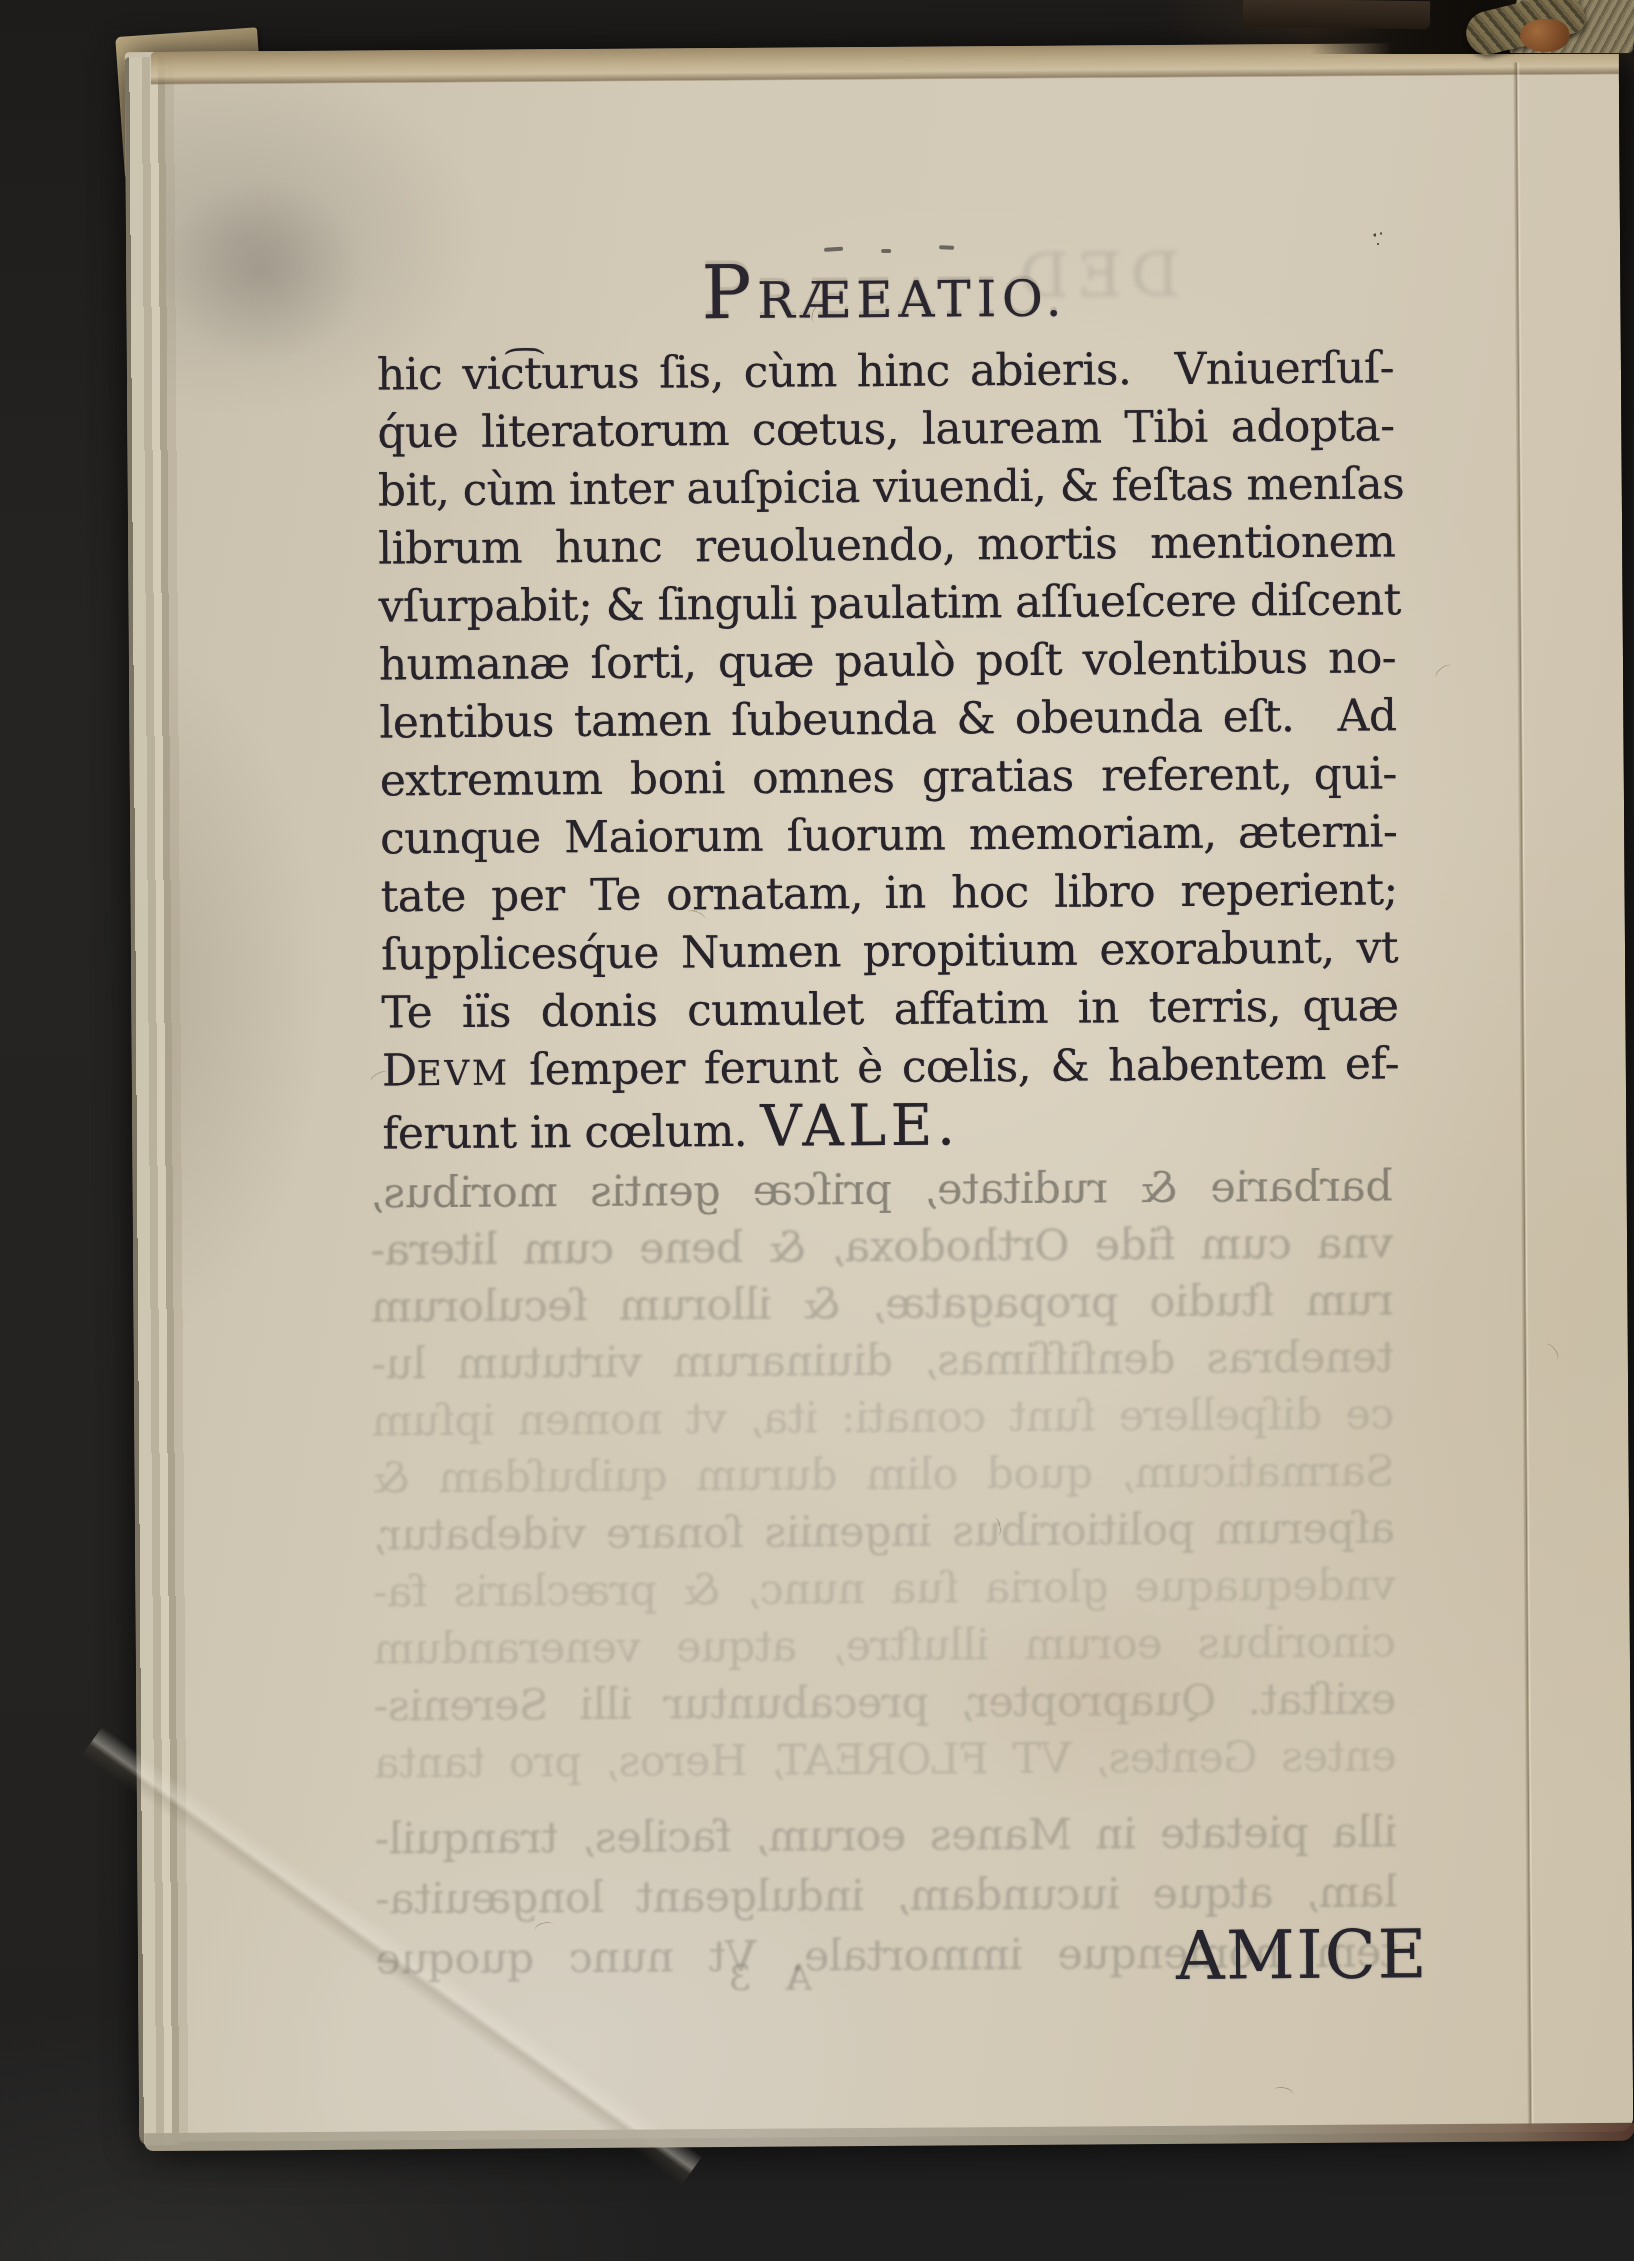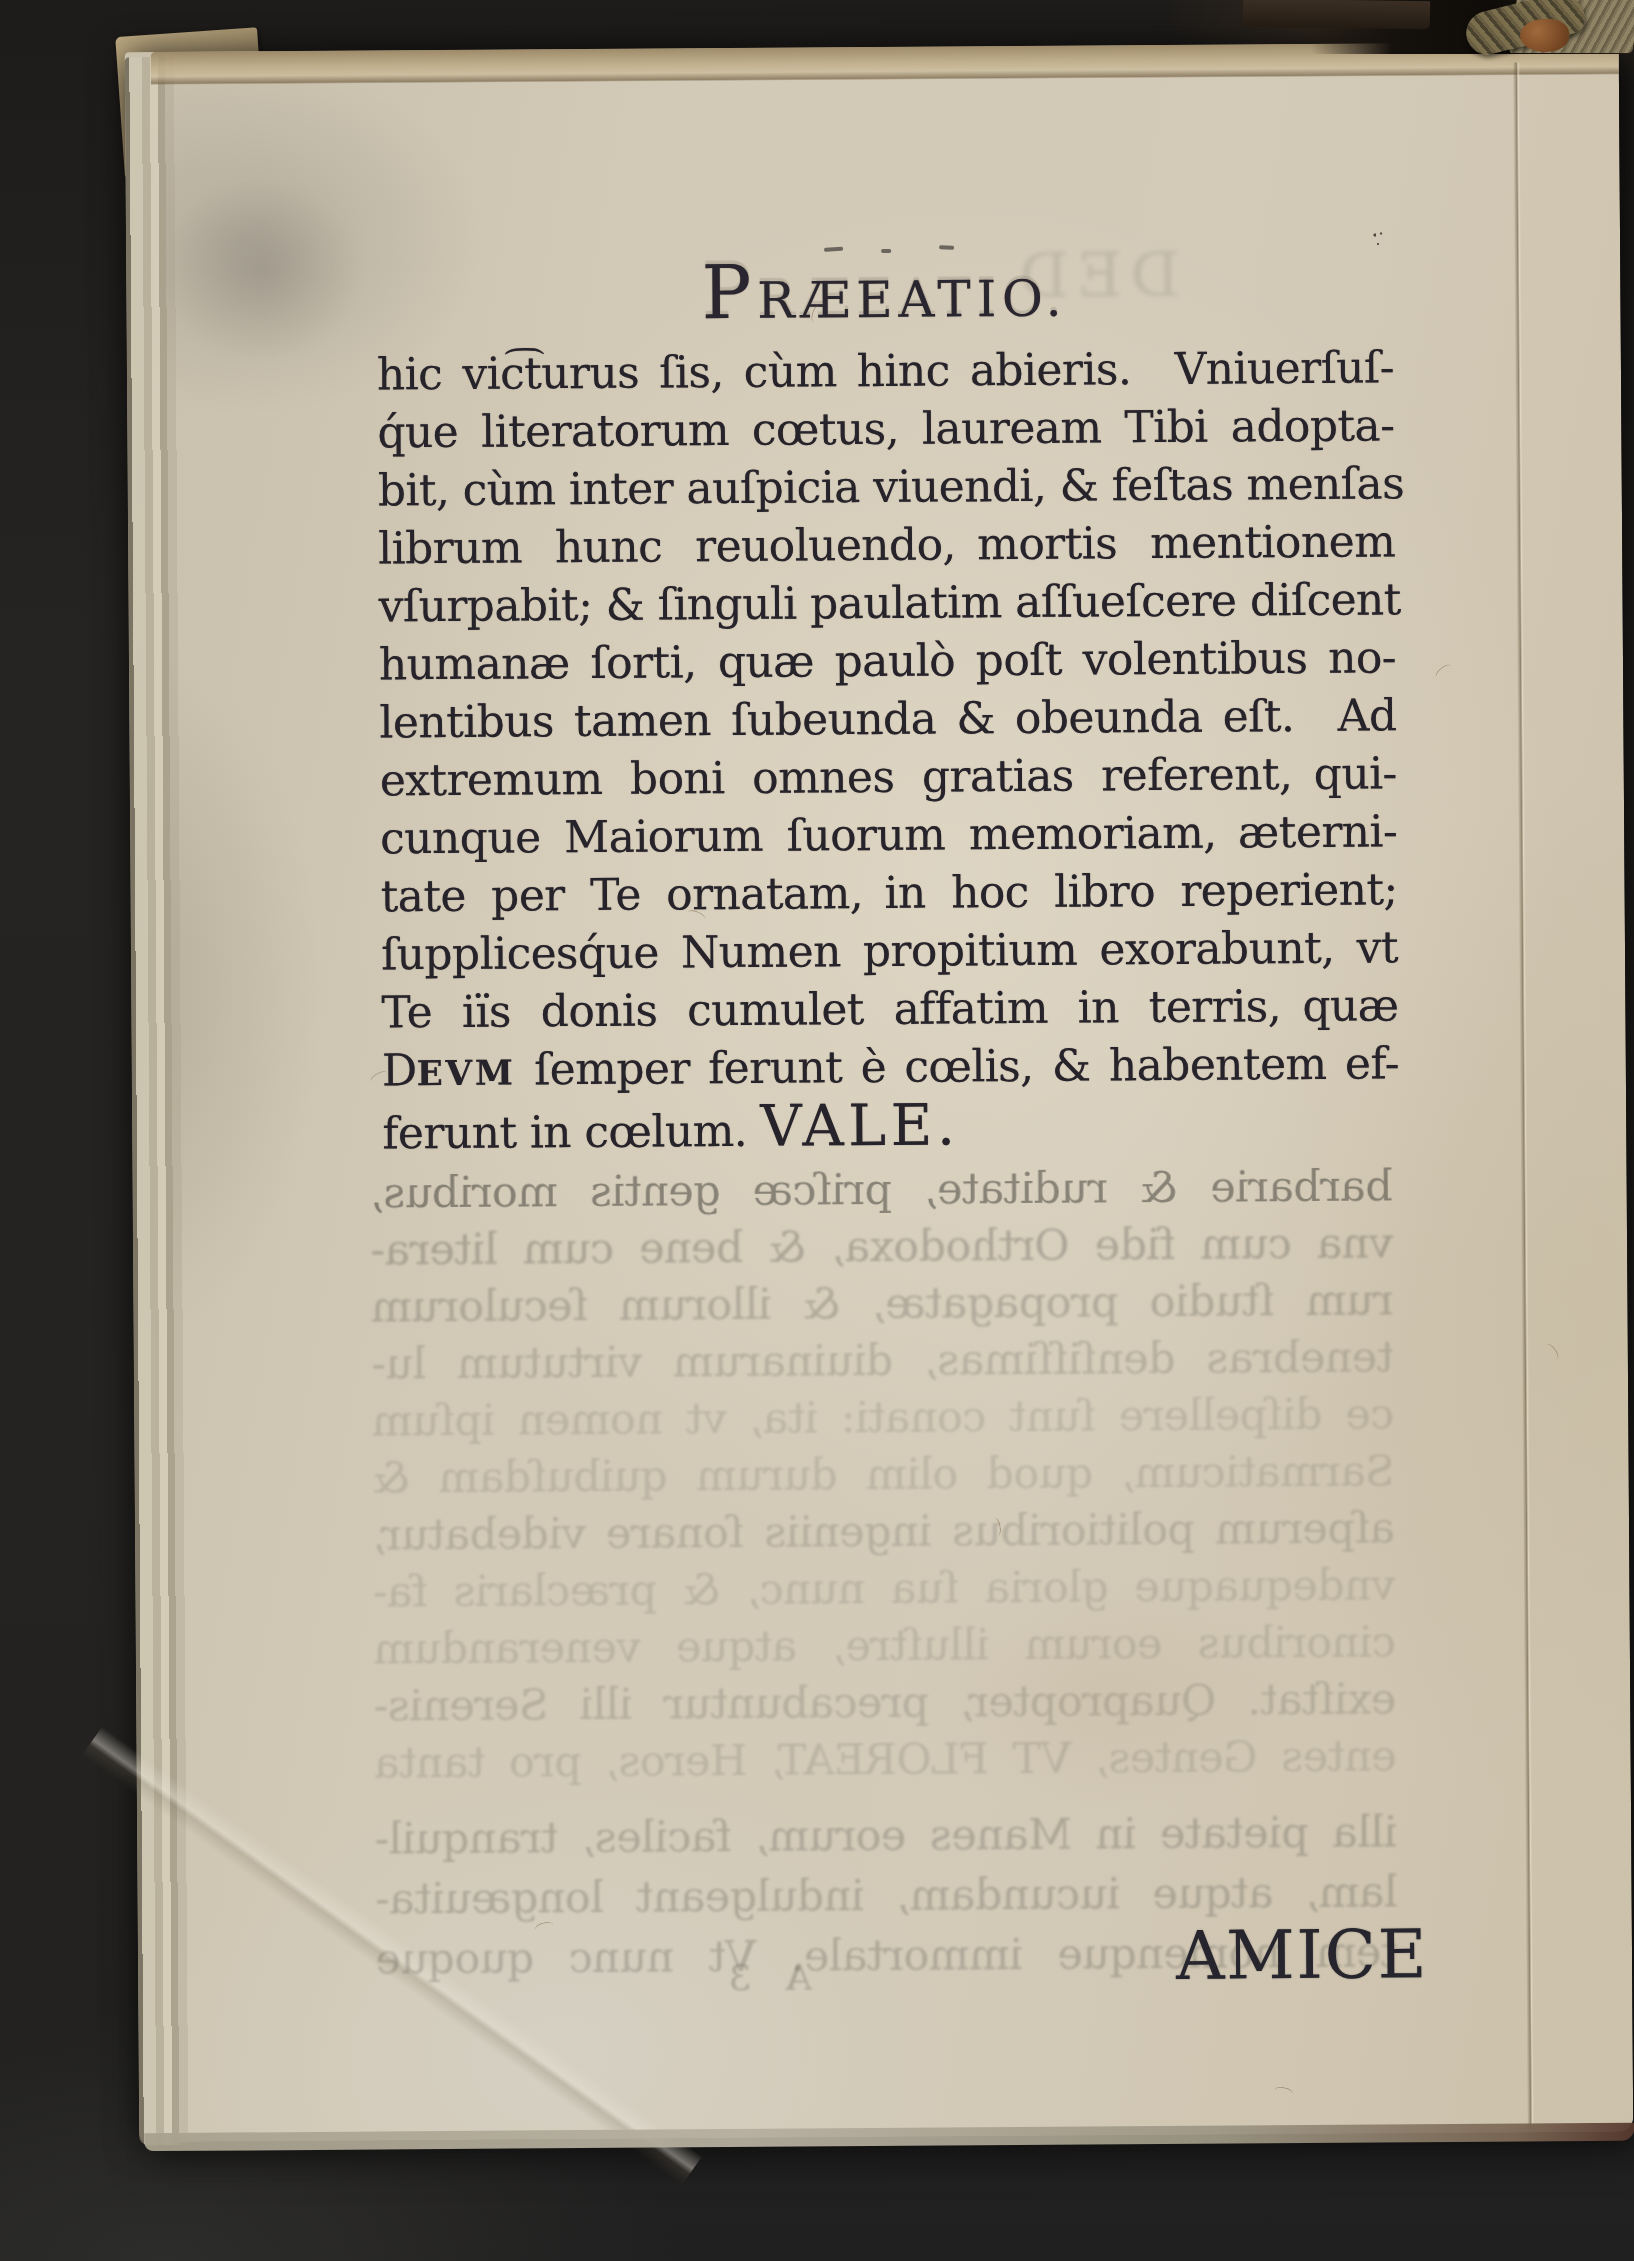--- a/index.html
+++ b/index.html
@@ -79,21 +79,21 @@
     text-shadow:0 0 1.1px rgba(40,32,28,0.5), 0 -3.4px 1.1px rgba(60,50,45,0.14);
   }
   .title::first-letter{font-size:74px;}
   .bodytext{
     position:absolute;left:250px;top:295px;width:1017px;
     font-size:44px;line-height:58px;letter-spacing:-0.6px;color:#27232b;
     text-shadow:0 0 0.9px rgba(35,28,30,0.55);
   }
   .line{text-align:justify;text-align-last:justify;height:58px;white-space:nowrap;}
   .line.unjust{text-align-last:left;}
-  .line .sc{font-size:0.78em;letter-spacing:2.8px;font-weight:bold;}
+  .line .sc{font-size:0.78em;letter-spacing:2.8px;}
   .tail-caps{font-size:1.3em;letter-spacing:4.5px;}
   
   .catchword{
     position:absolute;left:1038px;top:1872px;font-size:67px;letter-spacing:1.7px;
     color:#26242c;text-shadow:0 0 1.4px rgba(30,28,36,0.5);
   }
   
   .bleed{position:absolute;left:238px;width:1022px;color:#4e4c44;
     font-size:43px;letter-spacing:-0.6px;}
   .bleed.upper{top:1114px;line-height:57px;}

